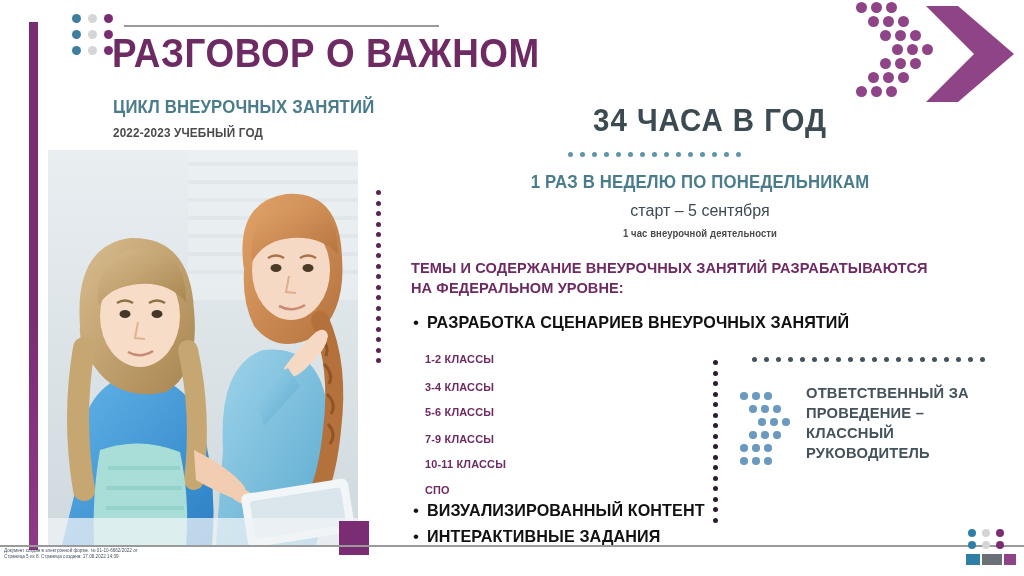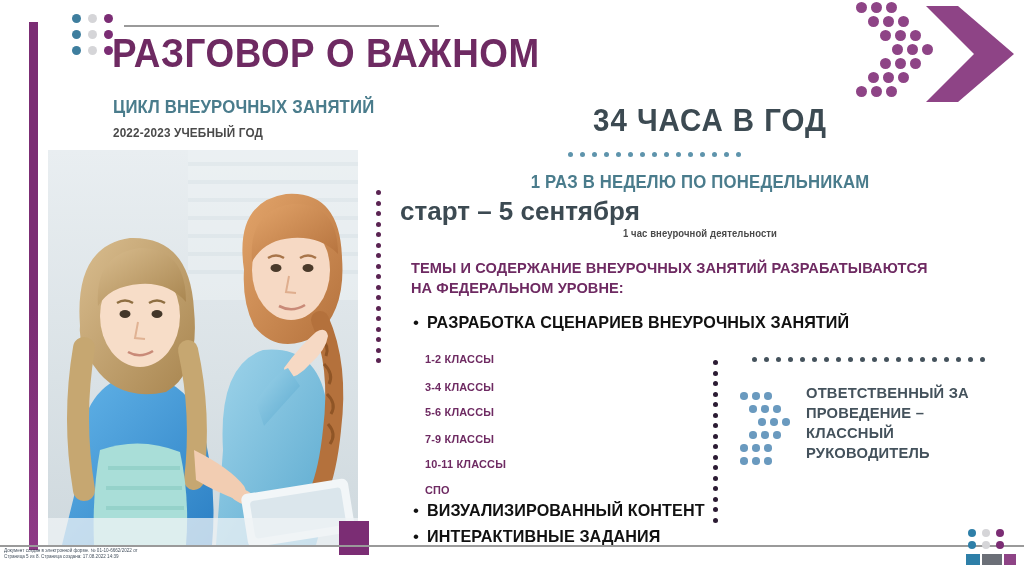--- a/index.html
+++ b/index.html
@@ -92,21 +92,22 @@
 
   .weekly {
     position:absolute; left:400px; top:172px; width:600px;
     text-align:center;
     font-size:18px; line-height:20px; font-weight:700;
     color:#4A7C8C; letter-spacing:.2px;
     transform:scaleX(.93); transform-origin:center center;
   }
   .start {
     position:absolute; left:400px; top:198px; width:600px;
-    font-size:26px; line-height:26px; font-weight:700;
+    text-align:center;
+    font-size:16px; line-height:26px; font-weight:400;
     color:#3c4a52;
   }
   .hour-note {
     position:absolute; left:400px; top:228px; width:600px;
     text-align:center;
     font-size:10px; line-height:12px; font-weight:700;
     color:#4a4a4a; letter-spacing:.1px;
     transform:scaleX(.95); transform-origin:center center;
   }
 

